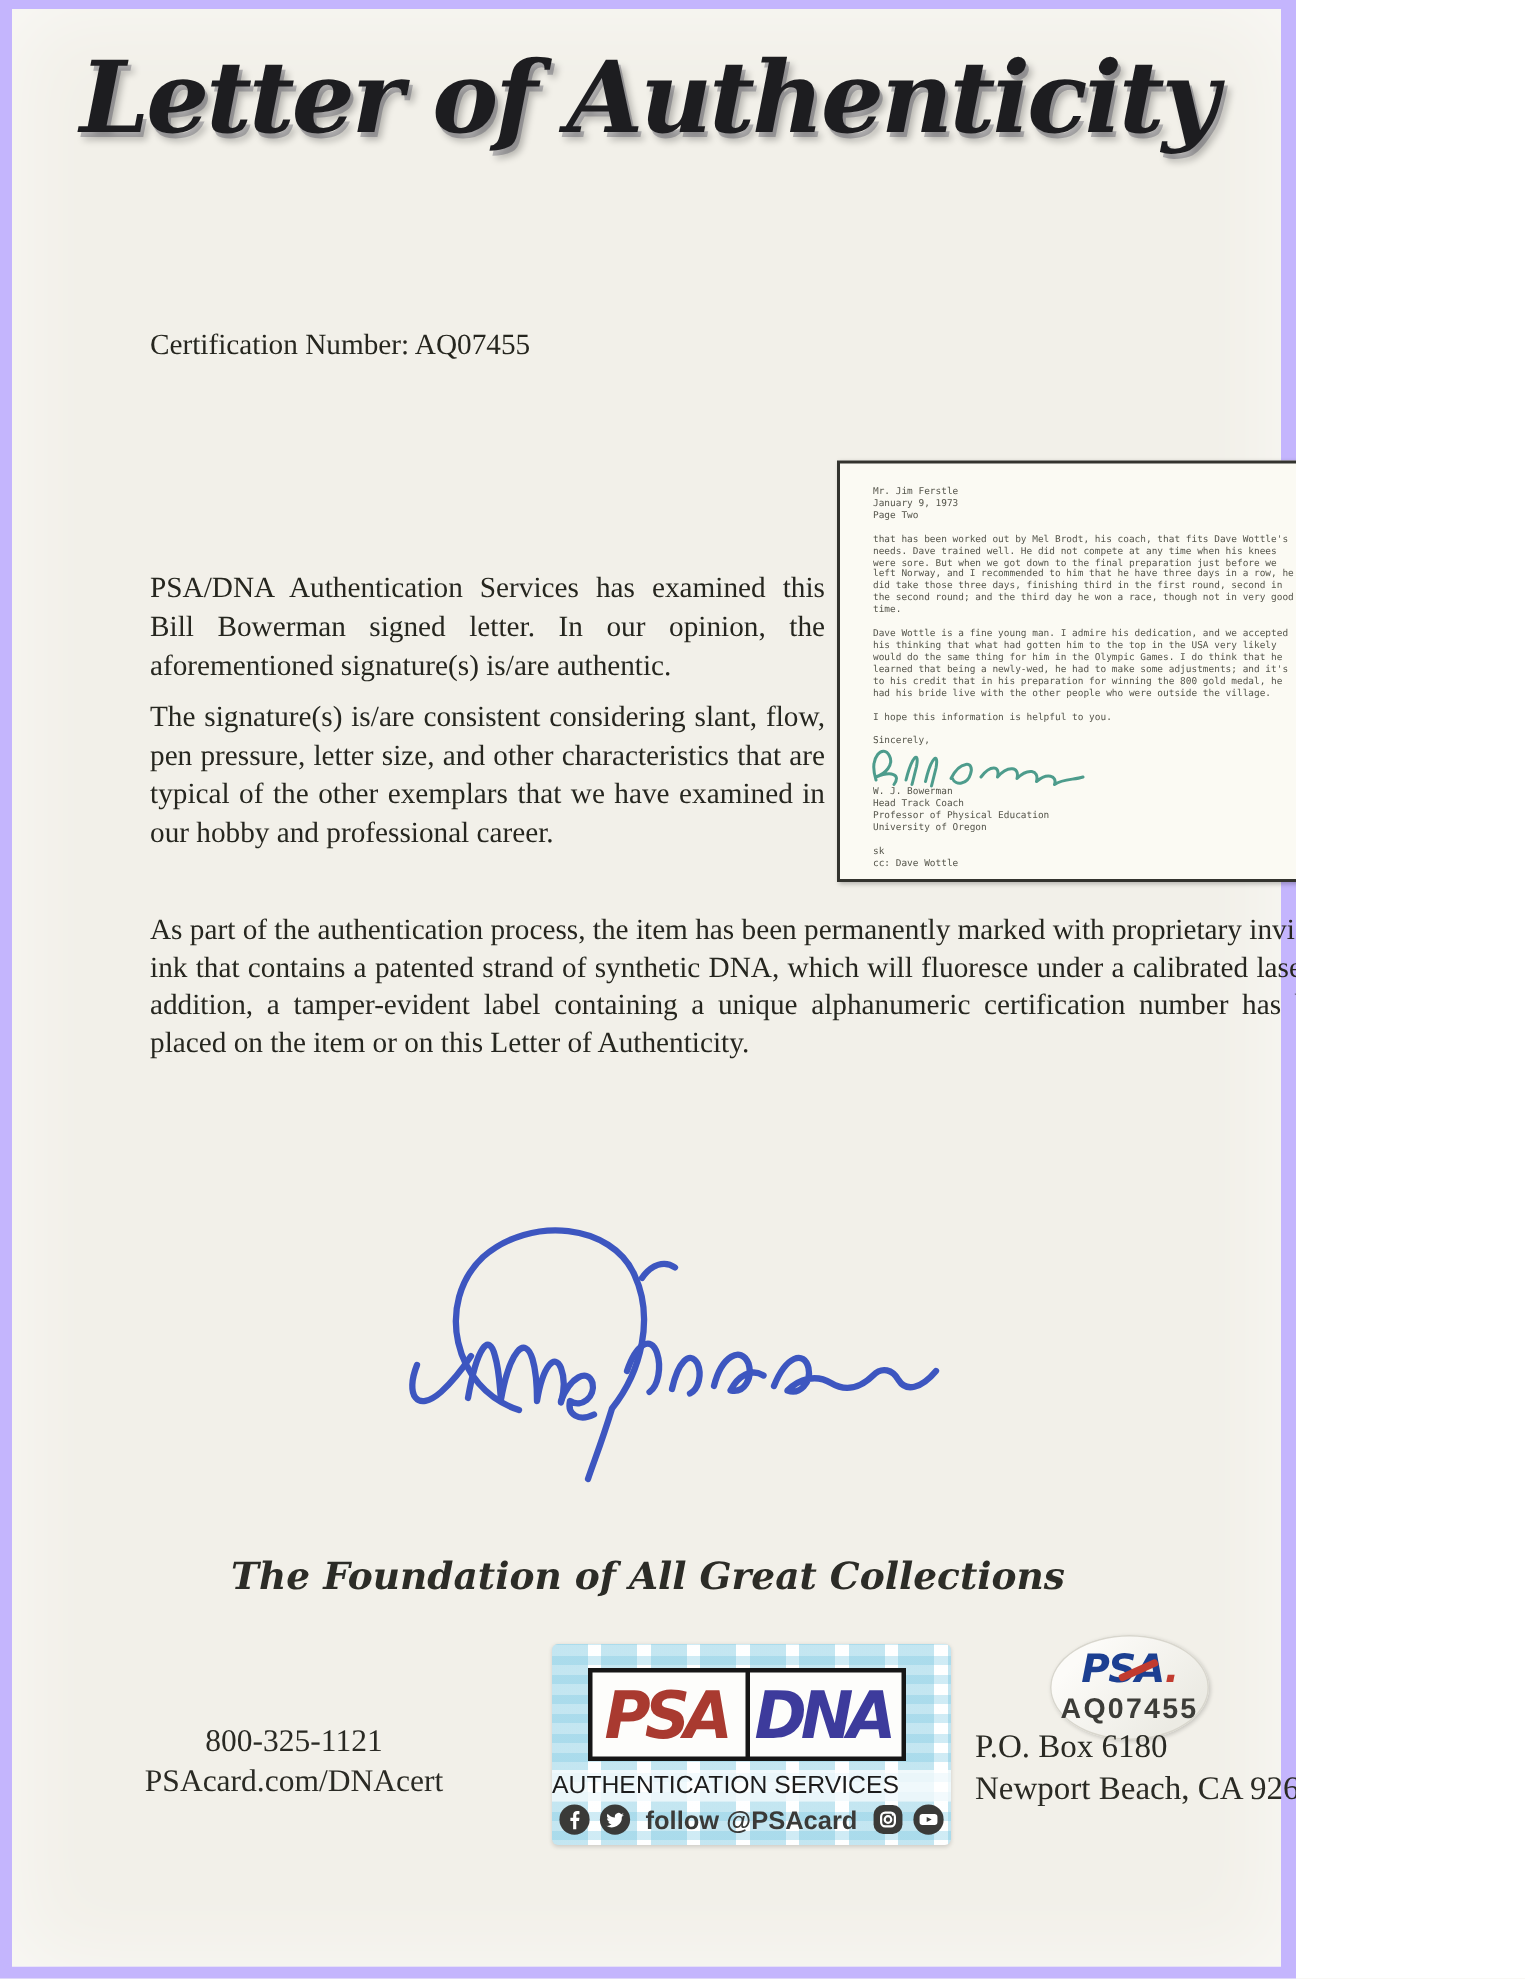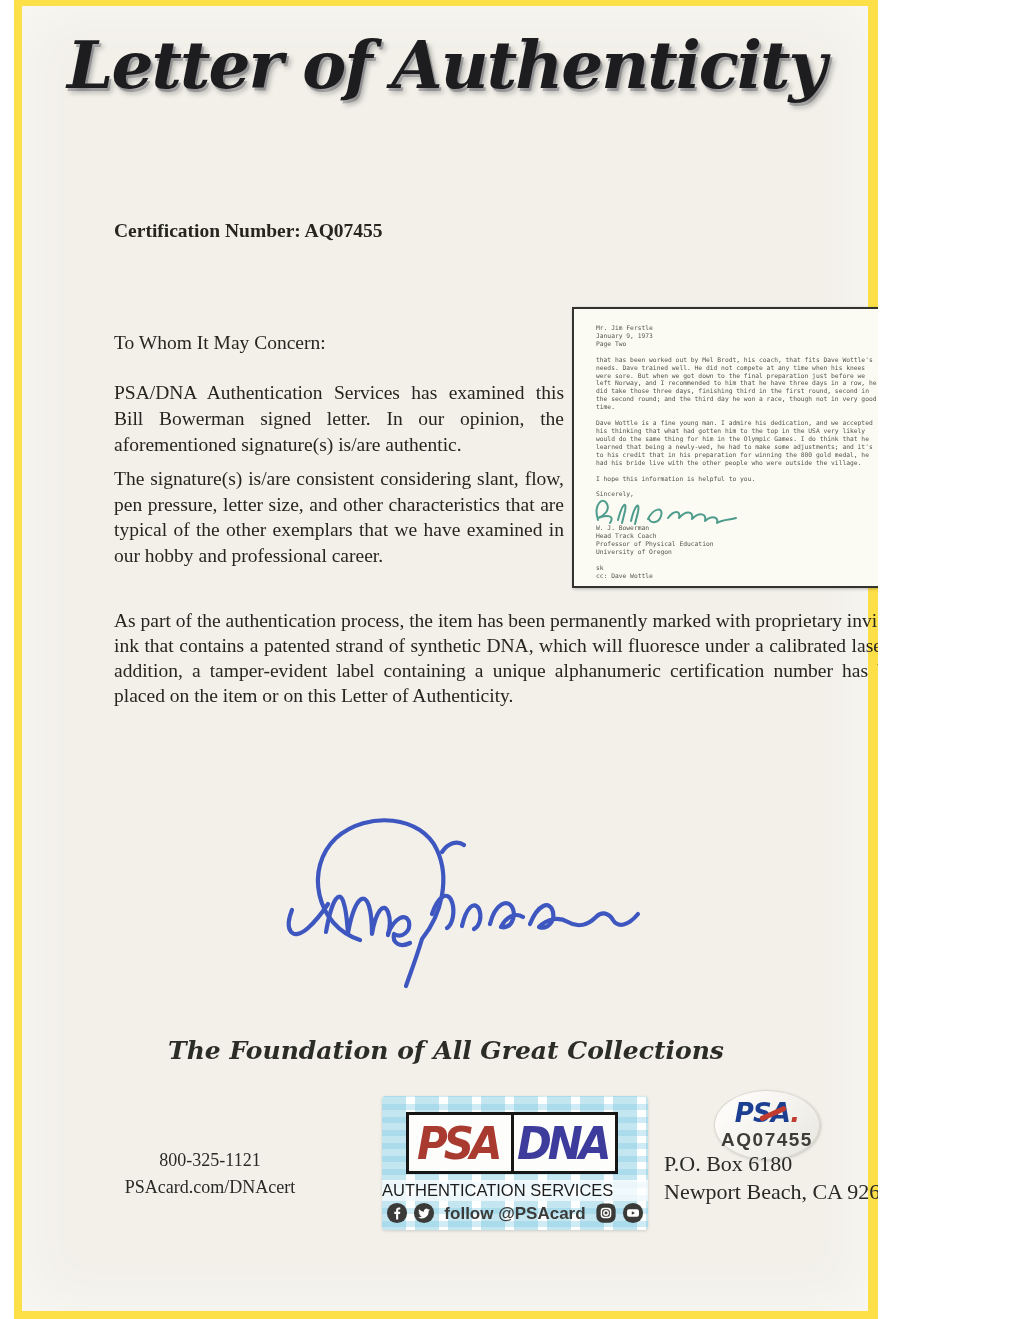--- a/index.html
+++ b/index.html
@@ -1,28 +1,28 @@
 <!DOCTYPE html>
 <html><head>
 <meta charset="utf-8">
 <style>
   * { margin:0; padding:0; box-sizing:border-box; }
   html,body { width:1018px; height:1319px; }
   body { font-family:"Liberation Serif", serif; background:#ffffff; }
-  .canvas { position:relative; width:864px; height:1319px; background:#fde047; overflow:hidden;margin-left:14px; }
+  .canvas { position:relative; width:864px; height:1319px; background:#c4b5fd; overflow:hidden; }
   .paper { position:absolute; left:8px; top:6px; right:10px; bottom:8px; background:#f2f0e9;
            box-shadow:inset 0 0 60px rgba(255,255,255,.6); }
   .abs { position:absolute; }
   .title { left:0; right:0; top:26px; text-align:center;
            font-family:"DejaVu Serif", serif; font-style:italic; font-weight:700;
            font-size:66px; letter-spacing:-2px; color:#1d1d20;
            text-shadow:2px 3px 0 rgba(70,70,82,.35), 4px 5px 5px rgba(0,0,0,.25); }
   .bodytext { font-size:19.5px; color:#26261f; line-height:26px; }
   .date-line { left:100px; top:176px; }
-  .cert-line { left:100px; top:218px;font-weight:bold; }
+  .cert-line { left:100px; top:218px; }
   .salutation { left:100px; top:330px; }
   .para { text-align:justify; }
   .p1 { left:100px; top:380px; width:450px; }
   .p2 { left:100px; top:466px; width:450px; line-height:25.5px; }
   .p3 { left:100px; top:608px; width:800px; line-height:25px; }
   .p4 { left:100px; top:722px; width:820px; }
   .p5 { left:100px; top:760px; }
 
   
   .inset { left:558px; top:307px; width:336px; height:281px; background:#fbfaf3;
@@ -71,35 +71,34 @@
              box-shadow:inset 0 0 0 1px #d8d6cd, 1px 1px 3px rgba(0,0,0,.18);
              display:flex; flex-direction:column; align-items:center; justify-content:center; }
   .psa-mark { position:relative; font-family:"DejaVu Sans", sans-serif; font-weight:800;
               font-style:italic; font-size:26px; letter-spacing:-1px; color:#1c3f91; line-height:1; }
   .psa-dot { color:#c23b2f; }
   .psa-swoosh { position:absolute; left:24px; top:11px; width:28px; height:5px;
                 background:#c23b2f; border-radius:2px; transform:rotate(-24deg); }
   .sticker-cert { font-family:"Liberation Sans", sans-serif; font-weight:600; font-size:19px;
                   letter-spacing:1.5px; color:#3d3d39; margin-top:3px; }
 
-  .contact-left { left:86px; top:1147px; width:220px; text-align:center; font-size:18px;
+  .contact-left { left:86px; top:1147px; width:220px; text-align:center; font-size:21px;
                   color:#2a2a24; line-height:27px; }
   .contact-right { left:650px; top:1150px; width:242px; text-align:left; font-size:22px;
                    color:#2a2a24; line-height:28px; }
 </style>
 </head>
 <body>
 
 <div class="canvas">
   <div class="paper"></div>
 
   <h1 class="abs title">Letter of Authenticity</h1>
 
   <div class="abs bodytext cert-line">Certification Number: AQ07455</div>
-  <div class="abs bodytext salutation">To Whom It May Concern:</div>
 
   <p class="abs bodytext para p1">PSA/DNA Authentication Services has examined this Bill Bowerman signed letter. In our opinion, the aforementioned signature(s) is/are authentic.</p>
   <p class="abs bodytext para p2">The signature(s) is/are consistent considering slant, flow, pen pressure, letter size, and other characteristics that are typical of the other exemplars that we have examined in our hobby and professional career.</p>
 
   <div class="abs inset">
     <div class="typed">
       <div class="blk ws">Mr. Jim Ferstle
 January 9, 1973
 Page Two</div>
       <div class="blk ws">that has been worked out by Mel Brodt, his coach, that fits Dave Wottle's

